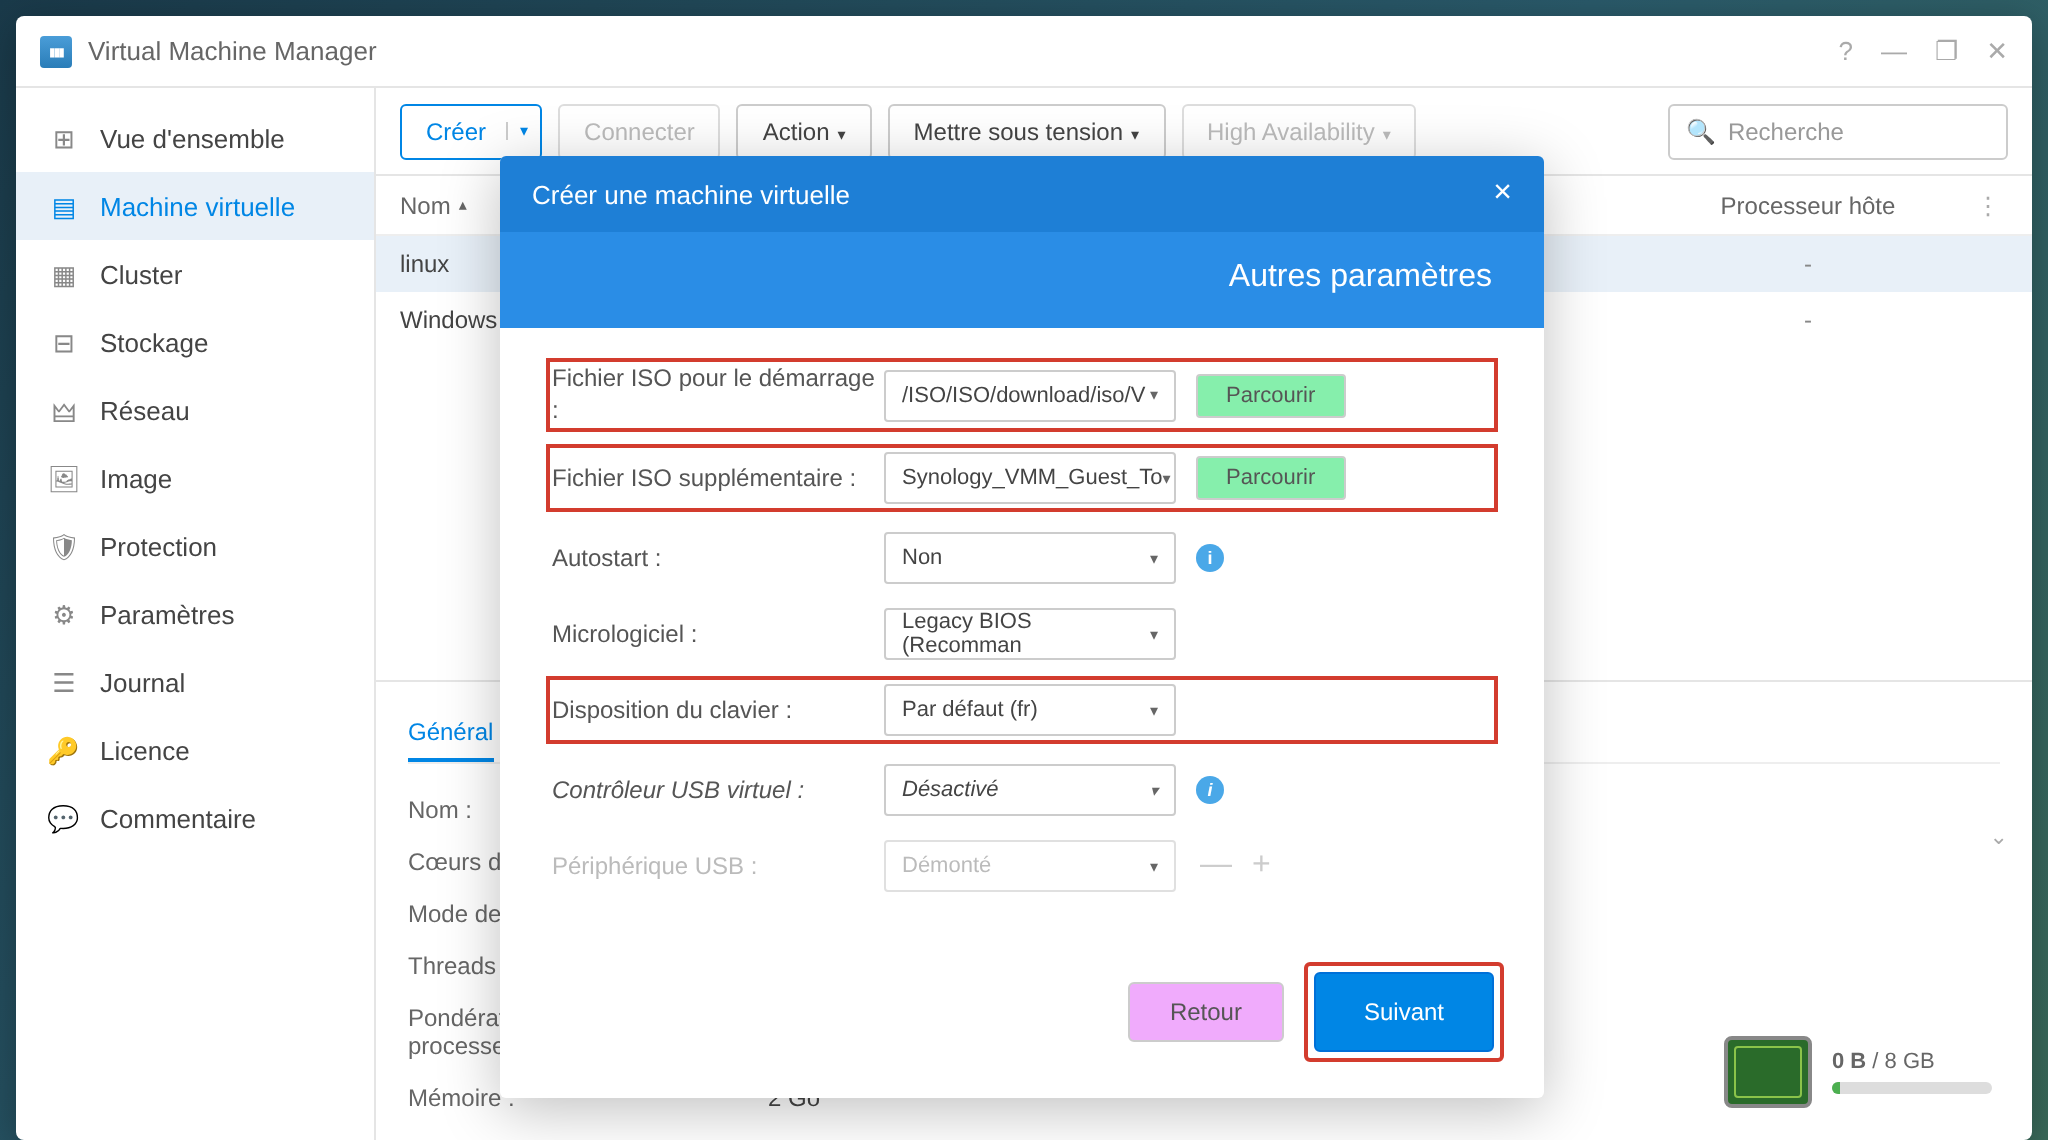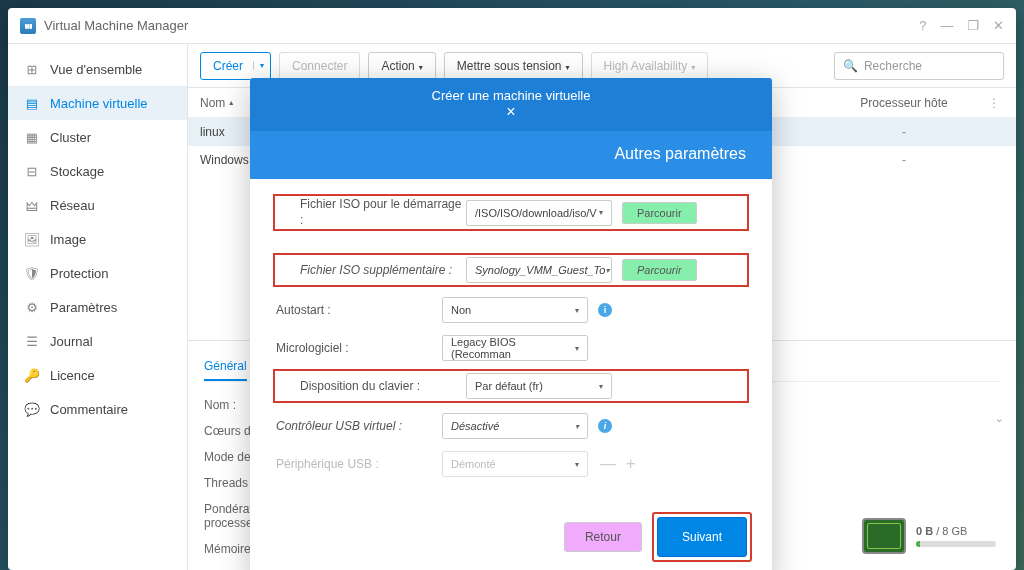--- a/index.html
+++ b/index.html
@@ -40,32 +40,32 @@
 .details-tab { padding: 6px 0; color: #0086e5; border-bottom: 2px solid #0086e5; font-size: 12px; }
 .detail-row { display: flex; padding: 6px 0; }
 .detail-label { width: 180px; color: #666; }
 .detail-value { color: #444; }
 .mem-widget { position: absolute; right: 20px; bottom: 16px; display: flex; align-items: center; gap: 10px; font-size: 11px; color: #666; }
 .chip { width: 44px; height: 36px; background: #2a6b2a; border: 2px solid #888; border-radius: 4px; position: relative; }
 .chip::before { content:""; position:absolute; top:3px; left:3px; right:3px; bottom:3px; border:1px solid #8bc34a; border-radius:2px;}
 .mem-bar { width:80px; height:6px; background:#ddd; border-radius:3px; margin-top:4px; overflow:hidden;}
 .mem-bar-fill { width:5%; height:100%; background:#4caf50;}
 .modal { position: absolute; left: 250px; top: 78px; width: 522px; background: #fff; border-radius: 3px; box-shadow: 0 6px 30px rgba(0,0,0,0.25); }
-.modal-header { background: #1e7fd6; color: #fff; padding: 10px 16px; font-size: 13px; display: flex; justify-content: space-between; align-items: center; border-radius: 3px 3px 0 0; flex-direction: column; }
+.modal-header { background: #1e7fd6; color: #fff; padding: 10px 16px; font-size: 13px; display: flex; justify-content: space-between; align-items: center; border-radius: 3px 3px 0 0; }
 .modal-close { cursor: pointer; font-size: 16px; }
 .modal-subheader { background: #2a8de6; color: #fff; padding: 14px 26px 16px; font-size: 16px; font-weight: 500; text-align: right; }
 .modal-body { padding: 18px 26px 10px; }
 .form-row { display: flex; align-items: center; margin-bottom: 10px; min-height: 28px; }
 .form-label { width: 166px; font-size: 12px; color: #555; }
 .form-label.two-line { line-height: 1.3; }
 .form-select { width: 146px; height: 26px; border: 1px solid #ccc; border-radius: 2px; font-size: 11px; color: #444; padding: 0 8px; display: flex; align-items: center; justify-content: space-between; background: #fff; cursor: pointer; }
 .form-select::after { content: "▾"; font-size: 8px; color: #666; }
 .browse-btn { height: 22px; padding: 0 14px; border: 1px solid #ccc; background: #86efac; border-radius: 2px; font-size: 11px; color: #555; margin-left: 10px; cursor: pointer; display:flex; align-items:center;}
 .info-icon { width: 14px; height: 14px; border-radius: 50%; background: #4aa8e8; color: #fff; font-size: 9px; display: inline-flex; align-items: center; justify-content: center; margin-left: 10px; font-weight:bold;}
-.hl-row { outline: 2px solid #d33c2e; outline-offset: 1px; padding-left: 24px; }
+.hl-row { outline: 2px solid #d33c2e; outline-offset: 1px; }
 .form-row.disabled .form-label, .form-row.disabled .form-select { color: #bbb; }
 .form-row.disabled .form-select { border-color: #e0e0e0; }
 .modal-footer { display: flex; justify-content: flex-end; gap: 10px; padding: 14px 20px 18px; align-items:center;}
 .btn-secondary { height: 30px; padding: 0 20px; border: 1px solid #ccc; background: #f0abfc; border-radius: 3px; font-size: 12px; color: #555; cursor: pointer; }
 .btn-primary { height: 40px; padding: 0 24px; border: 1px solid #0070d8; background: #0086e5; color: #fff; border-radius: 3px; font-size: 12px; cursor: pointer; }
 .hl-btn { border: 2px solid #d33c2e; padding: 3px; border-radius: 3px; }
 .expand-icon { position: absolute; right: 12px; top: 324px; color: #aaa; font-size: 11px; }
 </style>
 </head>
 <body>
@@ -219,21 +219,21 @@
   </div>
   <div class="modal-subheader">Autres paramètres</div>
   <div class="modal-body">
     <div class="form-row hl-row">
       <div class="form-label two-line">Fichier ISO pour le démarrage :</div>
       <div class="form-select">
           <span>/ISO/ISO/download/iso/V</span>
         </div>
       <div class="browse-btn">Parcourir</div>
     </div>
-    <div class="form-row hl-row" style="margin-top:28px;font-style:italic;">
+    <div class="form-row hl-row" style="margin-top:12px;">
       <div class="form-label">Fichier ISO supplémentaire :</div>
       <div class="form-select">
           <span>Synology_VMM_Guest_To</span>
         </div>
       <div class="browse-btn">Parcourir</div>
     </div>
     <div class="form-row" style="margin-top:12px;">
       <div class="form-label">Autostart :</div>
       <div class="form-select">
           <span>Non</span>

